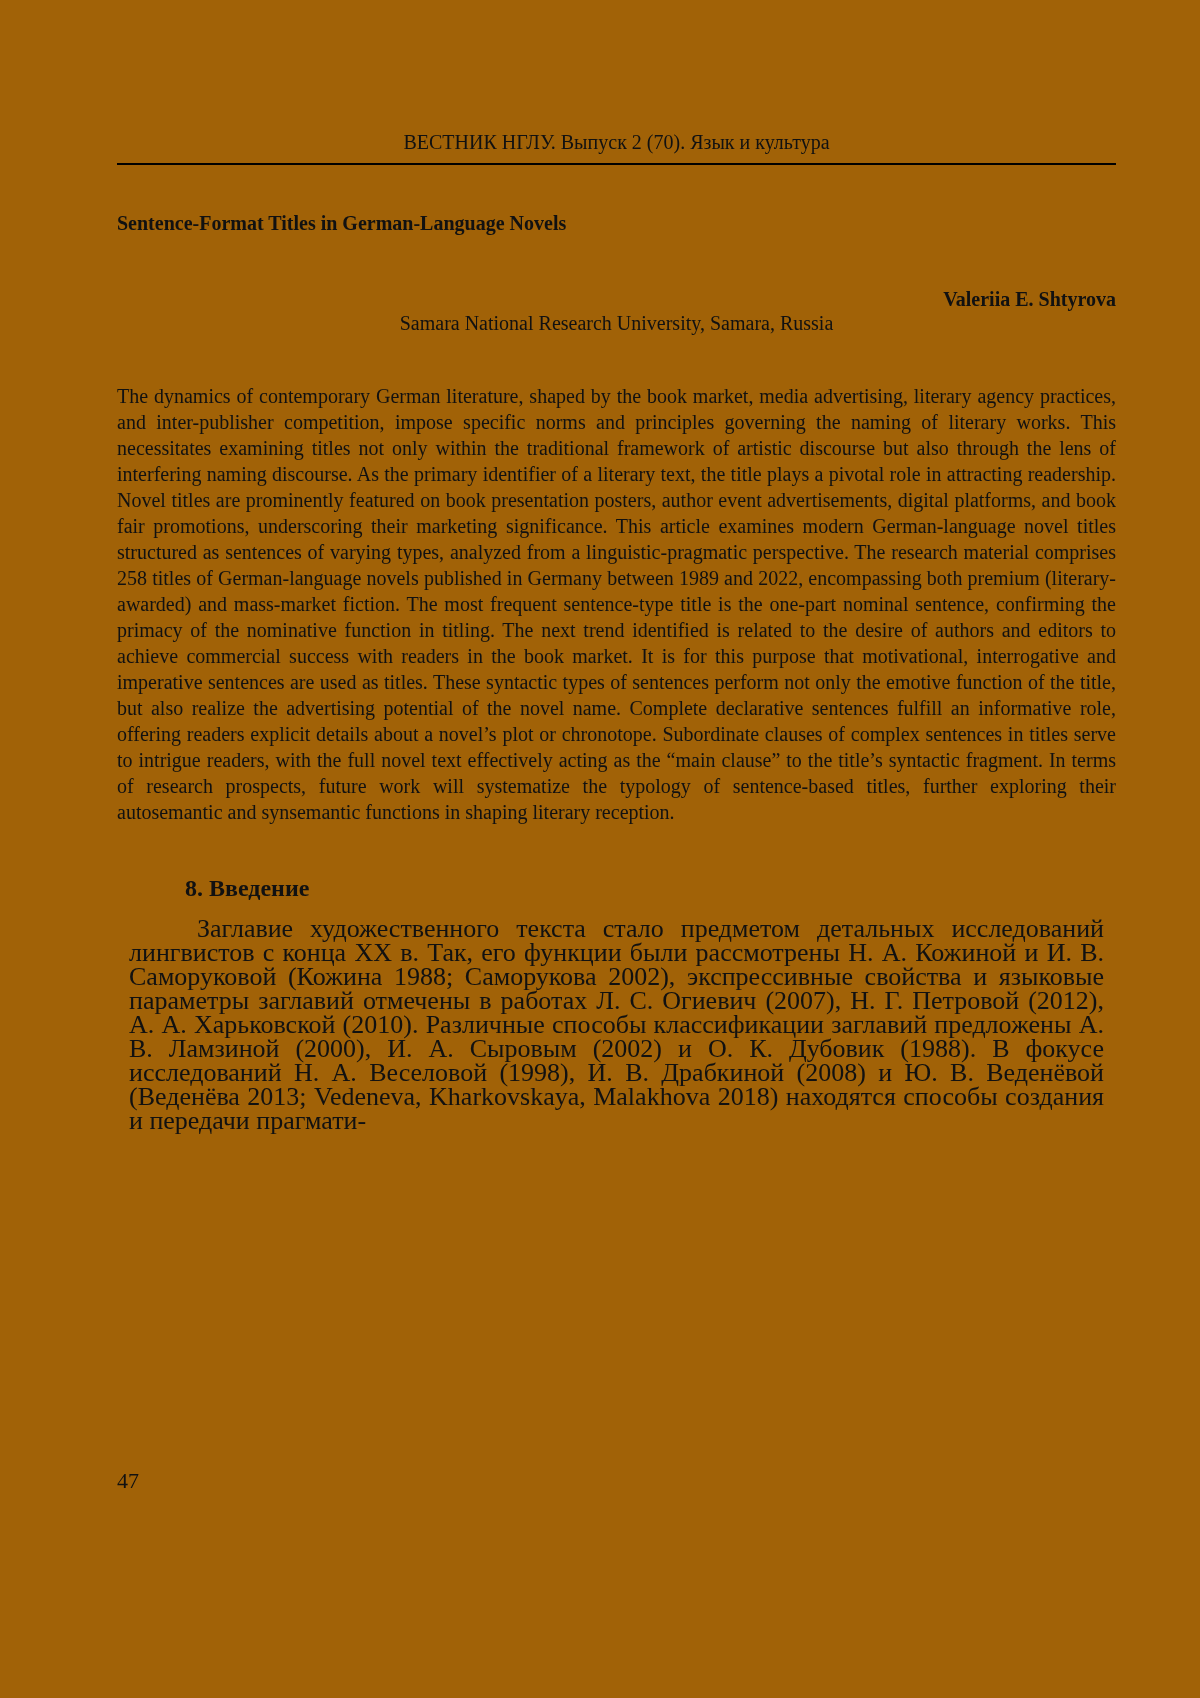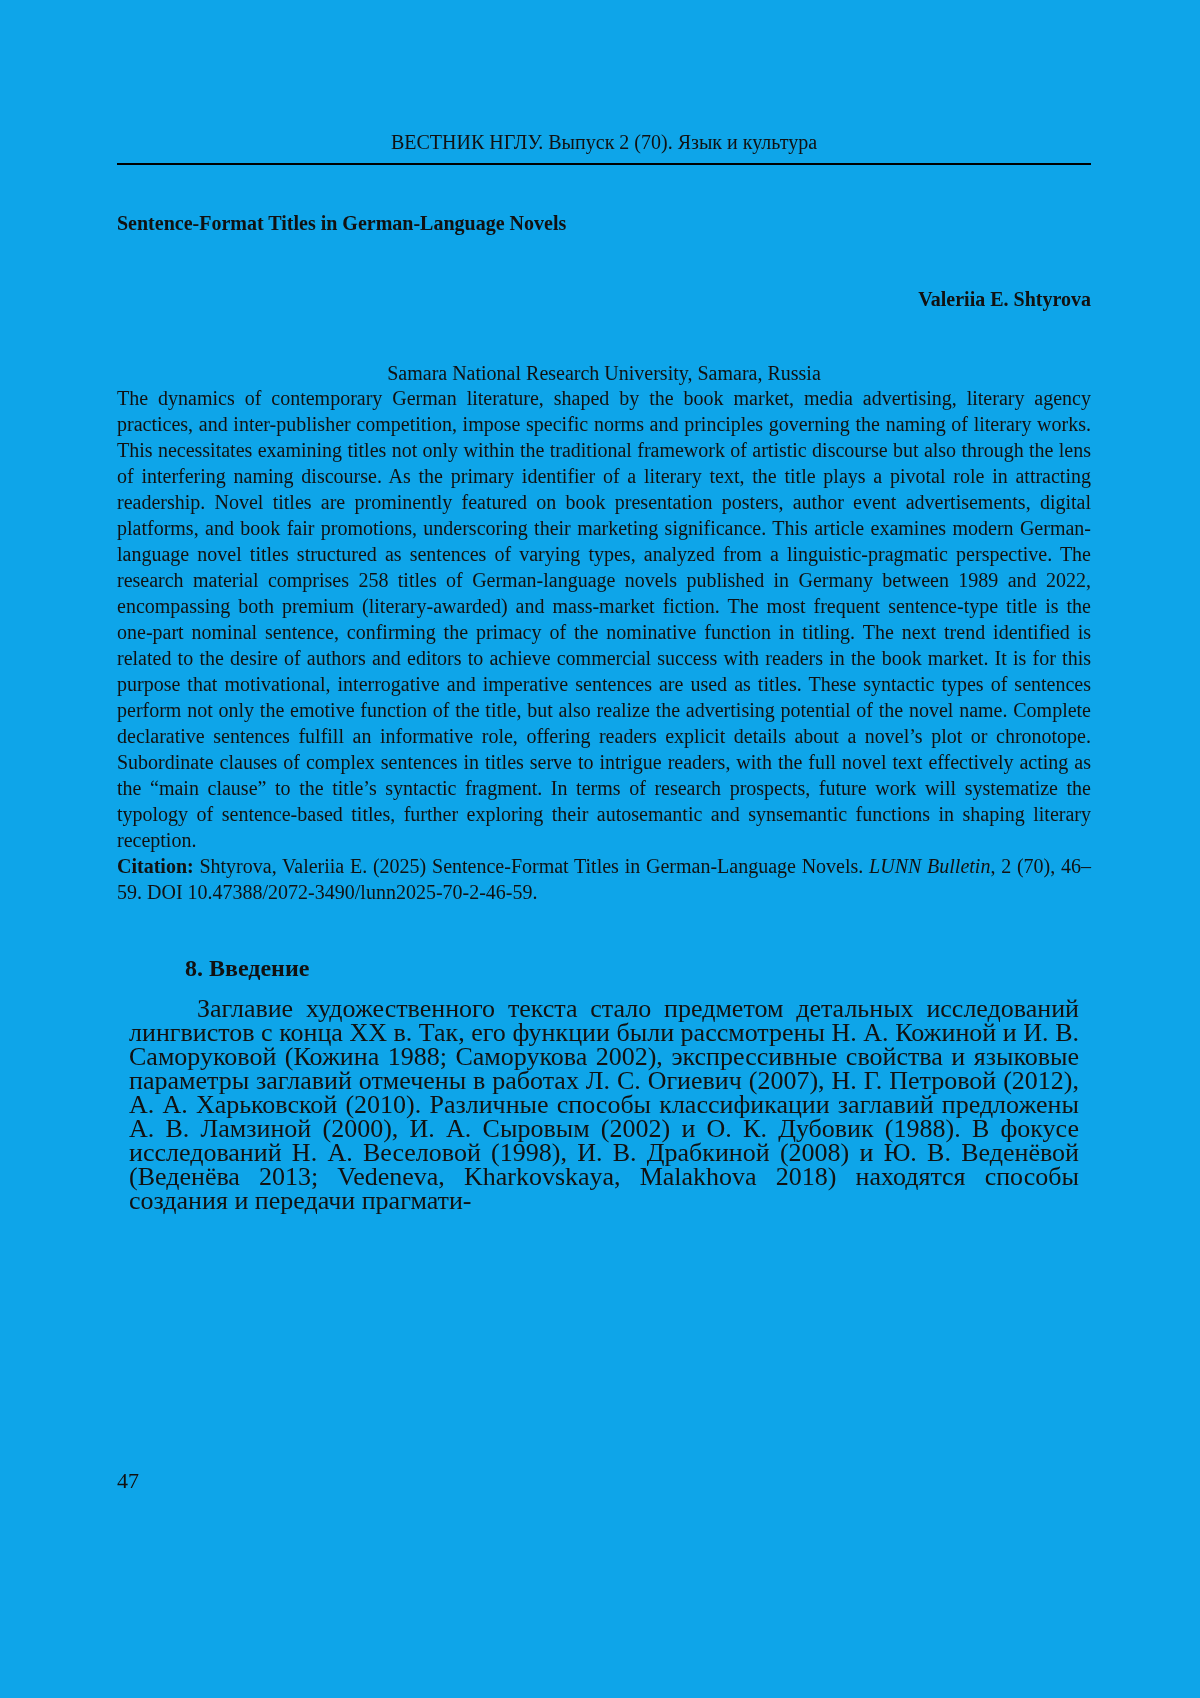--- a/index.html
+++ b/index.html
@@ -5,24 +5,24 @@
   html, body {
     margin: 0;
     padding: 0;
     background: #ffffff;
   }
   .page {
     position: relative;
     width: 1200px;
     height: 1698px;
     box-sizing: border-box;
-    background: #0ea5e9;
+    background: #a16207;
     color: #111111;
     font-family: "Liberation Serif", "DejaVu Serif", serif;
-    padding: 130px 109px 0 117px;
+    padding: 130px 84px 0 117px;
     overflow: hidden;
   }
   .running-head-text {
     text-align: center;
     font-size: 20px;
     line-height: 24px;
   }
   .rule {
     border: none;
     border-top: 2.5px solid #000000;
@@ -36,26 +36,26 @@
     line-height: 24px;
   }
   .author {
     margin-top: 52px;
     text-align: right;
     font-size: 20px;
     font-weight: bold;
     line-height: 24px;
   }
   .affiliation {
-    margin-top: 50px;
     text-align: center;
     font-size: 20px;
     line-height: 24px;
   }
   .abstract-block {
+    margin-top: 48px;
   }
   .abstract-block p {
     margin: 0;
     font-size: 20px;
     line-height: 26px;
     text-align: justify;
   }
   .keywords-label, .citation-label {
     font-weight: bold;
   }
@@ -101,21 +101,20 @@
     <h1 class="article-title">Sentence-Format Titles in German-Language Novels</h1>
 
     <div class="author">Valeriia E. Shtyrova</div>
 
     <div class="affiliation">Samara National Research University, Samara, Russia</div>
 
     <div class="abstract-block">
       <p>The dynamics of contemporary German literature, shaped by the book market, media advertising, literary agency practices, and inter-publisher competition, impose specific norms and principles governing the naming of literary works. This necessitates examining titles not only within the traditional framework of artistic discourse but also through the lens of interfering naming discourse. As the primary identifier of a literary text, the title plays a pivotal role in attracting readership. Novel titles are prominently featured on book presentation posters, author event advertisements, digital platforms, and book fair promotions, underscoring their marketing significance. This article examines modern German-language novel titles structured as sentences of varying types, analyzed from a linguistic-pragmatic perspective. The research material comprises 258 titles of German-language novels published in Germany between 1989 and 2022, encompassing both premium (literary-awarded) and mass-market fiction. The most frequent sentence-type title is the one-part nominal sentence, confirming the primacy of the nominative function in titling. The next trend identified is related to the desire of authors and editors to achieve commercial success with readers in the book market. It is for this purpose that motivational, interrogative and imperative sentences are used as titles. These syntactic types of sentences perform not only the emotive function of the title, but also realize the advertising potential of the novel name. Complete declarative sentences fulfill an informative role, offering readers explicit details about a novel’s plot or chronotope. Subordinate clauses of complex sentences in titles serve to intrigue readers, with the full novel text effectively acting as the “main clause” to the title’s syntactic fragment. In terms of research prospects, future work will systematize the typology of sentence-based titles, further exploring their autosemantic and synsemantic functions in shaping literary reception.</p>
 
 
-      <p><span class="citation-label">Citation:</span><span> Shtyrova, Valeriia E. (2025) Sentence-Format Titles in German-Language Novels. </span><span class="citation-italic">LUNN Bulletin</span><span>, 2 (70), 46–59. DOI 10.47388/2072-3490/lunn2025-70-2-46-59.</span></p>
     </div>
 
     <h2 class="section-heading">8. Введение</h2>
 
     <p class="body-ru">Заглавие художественного текста стало предметом детальных исследований лингвистов с конца XX в. Так, его функции были рассмотрены Н. А. Кожиной и И. В. Саморуковой (Кожина 1988; Саморукова 2002), экспрессивные свойства и языковые параметры заглавий отмечены в работах Л. С. Огиевич (2007), Н. Г. Петровой (2012), А. А. Харьковской (2010). Различные способы классификации заглавий предложены А. В. Ламзиной (2000), И. А. Сыровым (2002) и О. К. Дубовик (1988). В фокусе исследований Н. А. Веселовой (1998), И. В. Драбкиной (2008) и Ю. В. Веденёвой (Веденёва 2013; Vedeneva, Kharkovskaya, Malakhova 2018) находятся способы создания и передачи прагмати-</p>
 
   </main>
 
   <footer>
     <div class="page-number">47</div>

